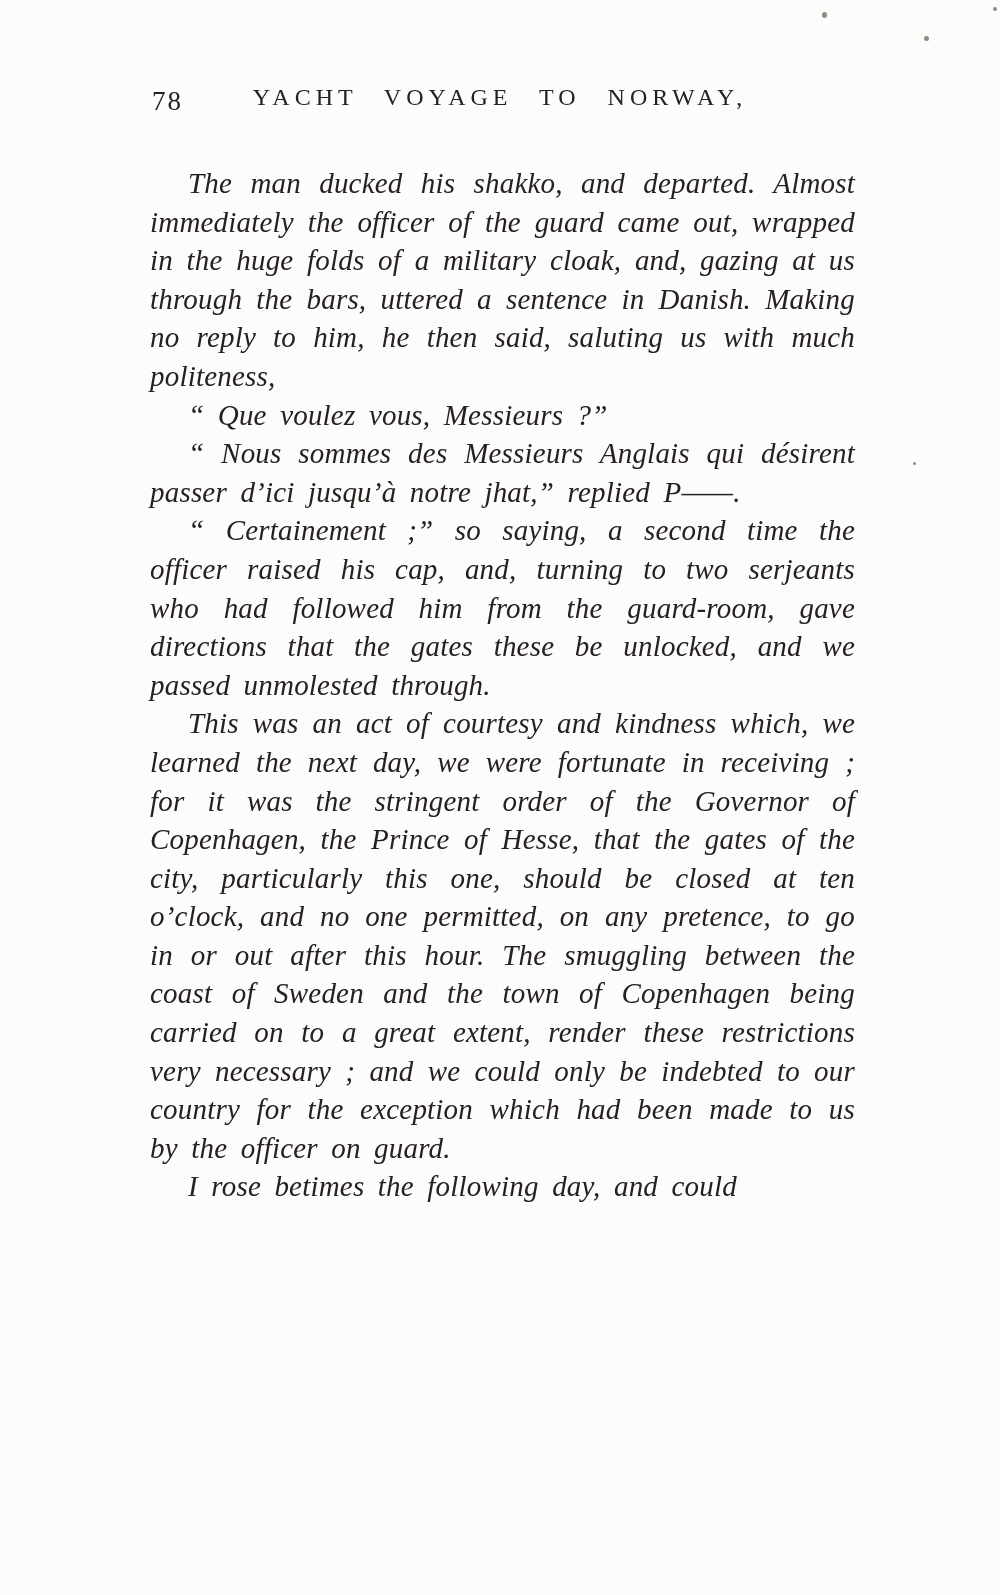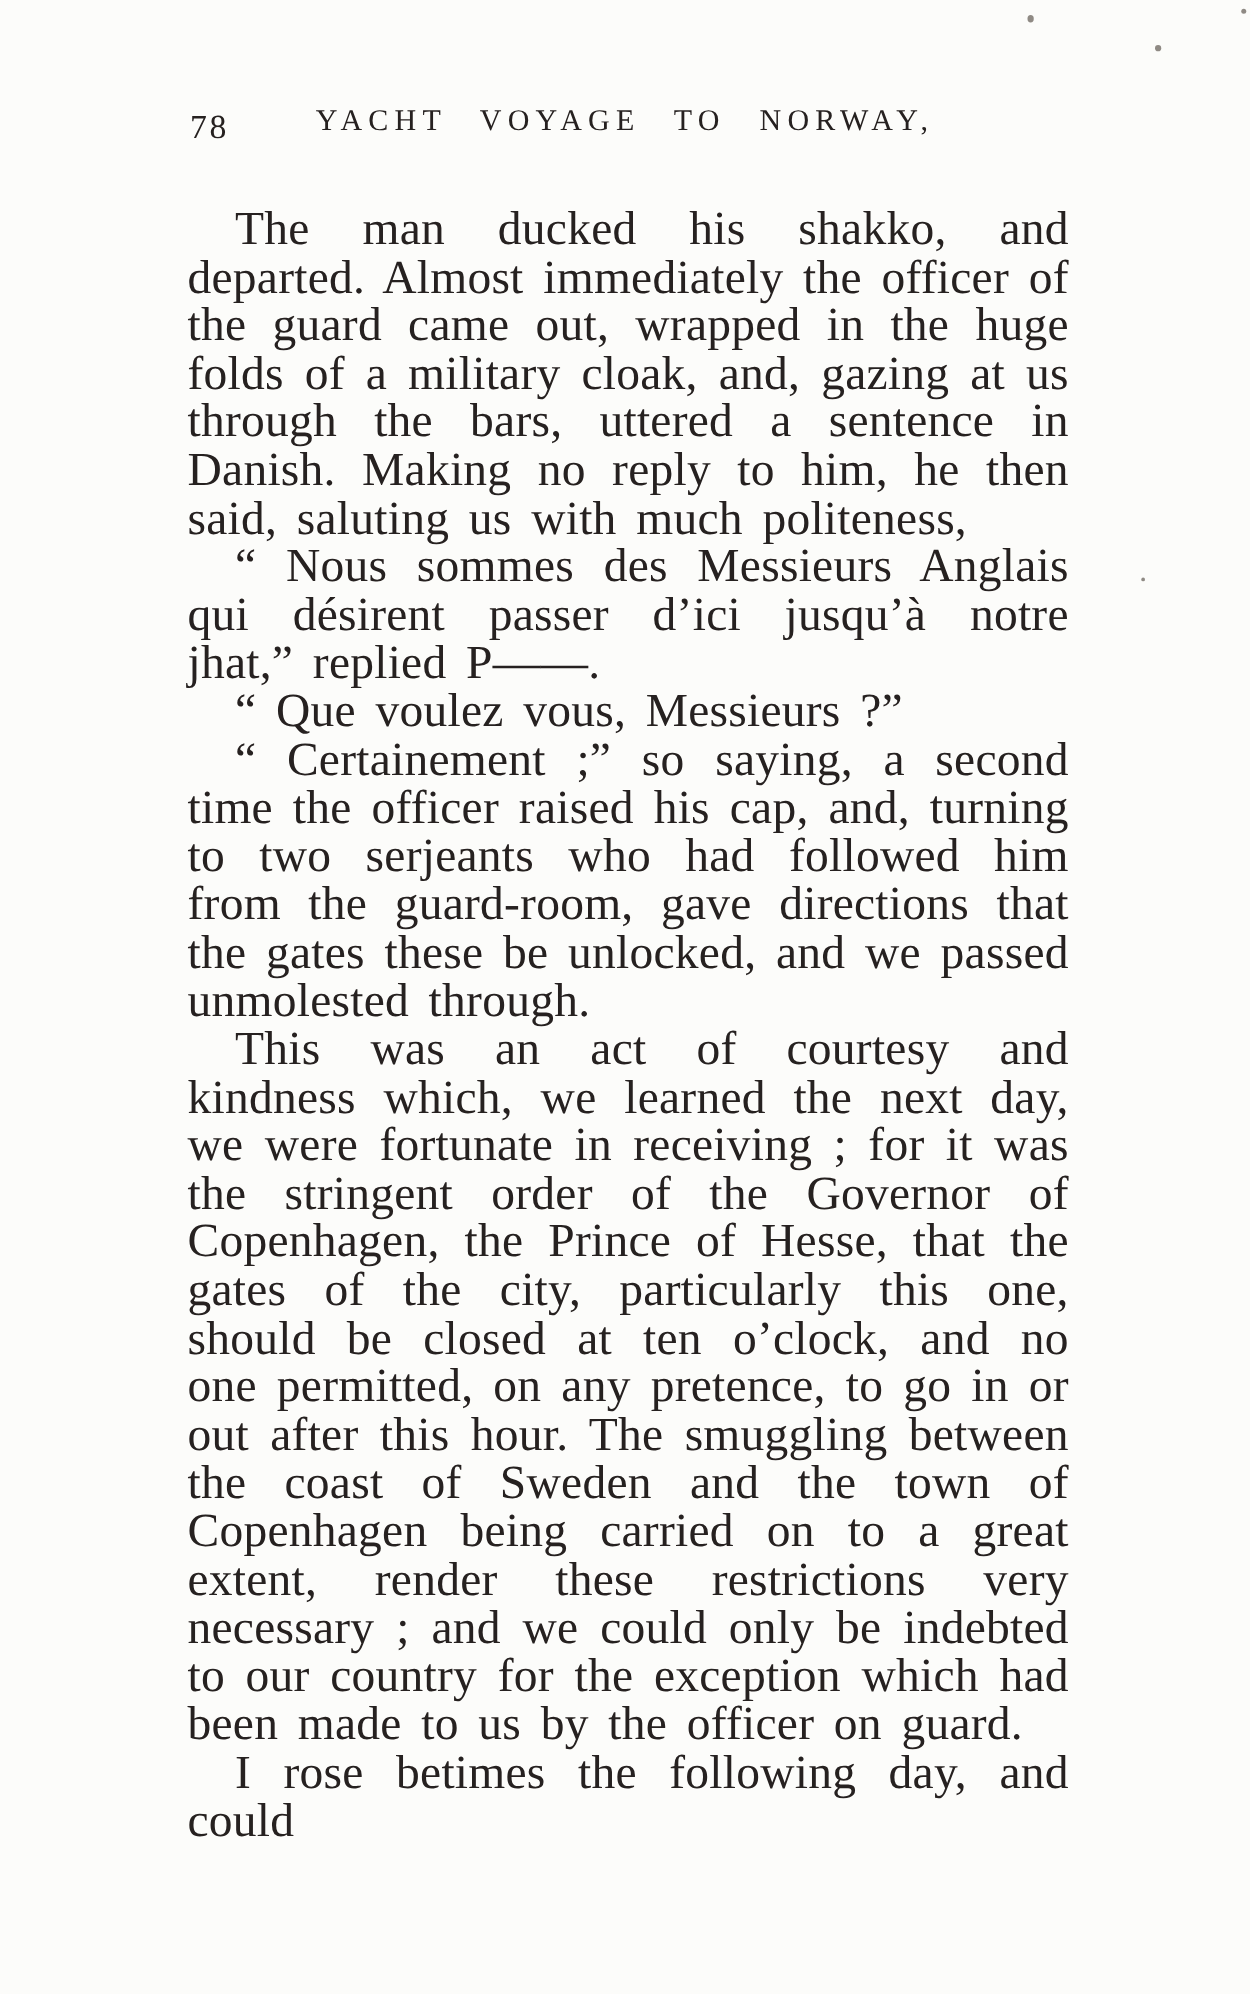--- a/index.html
+++ b/index.html
@@ -37,26 +37,27 @@
     font-size: 24px;
     letter-spacing: 5px;
     word-spacing: 16px;
     white-space: nowrap;
   }
   .body-text {
     margin: 44px 145px 0 150px;
   }
   .body-text p {
     margin: 0;
-    font-size: 38px;
+    font-size: 29px;
     line-height: 38.6px;
     text-align: justify;
     text-indent: 38px;
     word-spacing: 6px;
     letter-spacing: 0.2px;
+    font-style: italic;
   }
   .speck {
     position: absolute;
     background: #8f8a84;
     border-radius: 50%;
   }
   .speck-1 { left: 822px; top: 12px;  width: 5px; height: 6px; }
   .speck-2 { left: 924px; top: 36px;  width: 5px; height: 5px; }
   .speck-3 { left: 993px; top: 7px;   width: 4px; height: 4px; }
   .speck-4 { left: 913px; top: 462px; width: 3px; height: 3px; }
@@ -71,20 +72,20 @@
   <span class="speck speck-3"></span>
   <span class="speck speck-4"></span>
 
   <header class="running-head">
     <span class="page-num">78</span>
     <span class="running-title">YACHT VOYAGE TO NORWAY,</span>
   </header>
 
   <main class="body-text">
     <p>The man ducked his shakko, and departed. Almost immediately the officer of the guard came out, wrapped in the huge folds of a military cloak, and, gazing at us through the bars, uttered a sentence in Danish. Making no reply to him, he then said, saluting us with much politeness,</p>
+    <p>“ Que voulez vous, Messieurs ?”</p>
     <p>“ Nous sommes des Messieurs Anglais qui désirent passer d’ici jusqu’à notre jhat,” replied P——.</p>
-    <p>“ Que voulez vous, Messieurs ?”</p>
     <p>“ Certainement ;” so saying, a second time the officer raised his cap, and, turning to two serjeants who had followed him from the guard-room, gave directions that the gates these be unlocked, and we passed unmolested through.</p>
     <p>This was an act of courtesy and kindness which, we learned the next day, we were fortunate in receiving ; for it was the stringent order of the Governor of Copenhagen, the Prince of Hesse, that the gates of the city, particularly this one, should be closed at ten o’clock, and no one permitted, on any pretence, to go in or out after this hour. The smuggling between the coast of Sweden and the town of Copenhagen being carried on to a great extent, render these restrictions very necessary ; and we could only be indebted to our country for the exception which had been made to us by the officer on guard.</p>
     <p>I rose betimes the following day, and could</p>
   </main>
 
 </div>
 
 </body></html>

